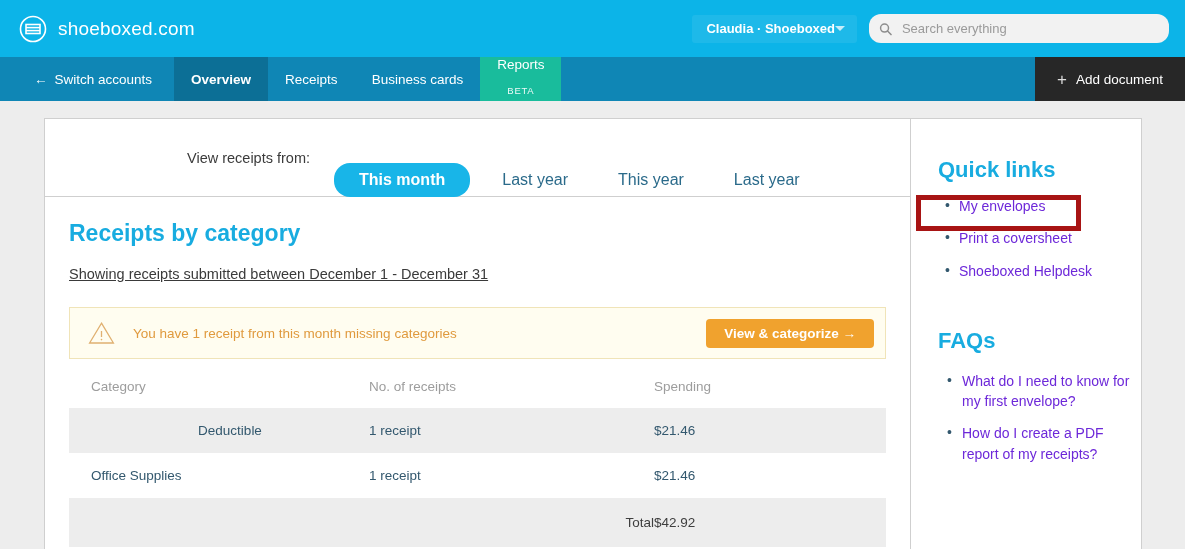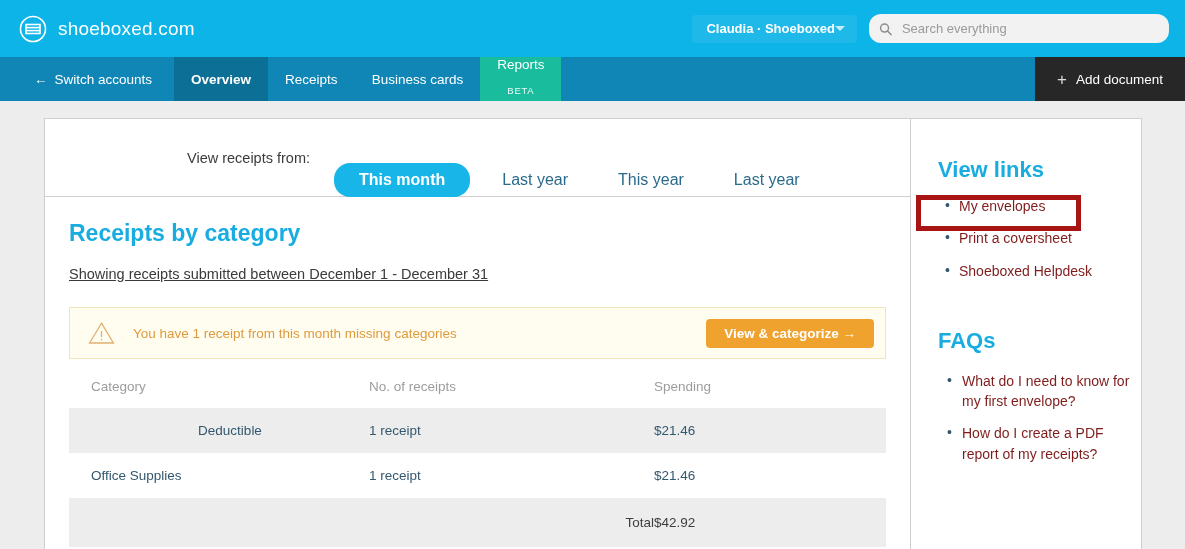--- a/index.html
+++ b/index.html
@@ -246,21 +246,21 @@
     margin: 0 0 7px 0;
   }
   .side-h.faq { margin-top: 41px; margin-bottom: 11px; }
   ul.side-list {
     list-style: none;
     margin: 0;
     padding: 0;
   }
   ul.side-list li {
     font-size: 14px;
-    color: #7f1d1d;
+    color: #6d28d9;
     padding: 6px 0 6px 21px;
     position: relative;
     cursor: pointer;
     line-height: 1.45;
   }
   ul.side-list li::before {
     content: "\2022";
     position: absolute;
     left: 7px;
     top: 5px;
@@ -381,21 +381,21 @@
               <td></td>
               <td class="total-label">Total</td>
               <td>$42.92</td>
             </tr>
           </tbody>
         </table>
       </div>
     </div>
 
     <div class="card-side">
-      <h3 class="side-h">View links</h3>
+      <h3 class="side-h">Quick links</h3>
       <ul class="side-list">
         <li>My envelopes</li>
         <li>Print a coversheet</li>
         <li>Shoeboxed Helpdesk</li>
       </ul>
 
       <h3 class="side-h faq">FAQs</h3>
       <ul class="side-list faqs">
         <li>What do I need to know for my first envelope?</li>
         <li>How do I create a PDF report of my receipts?</li>

